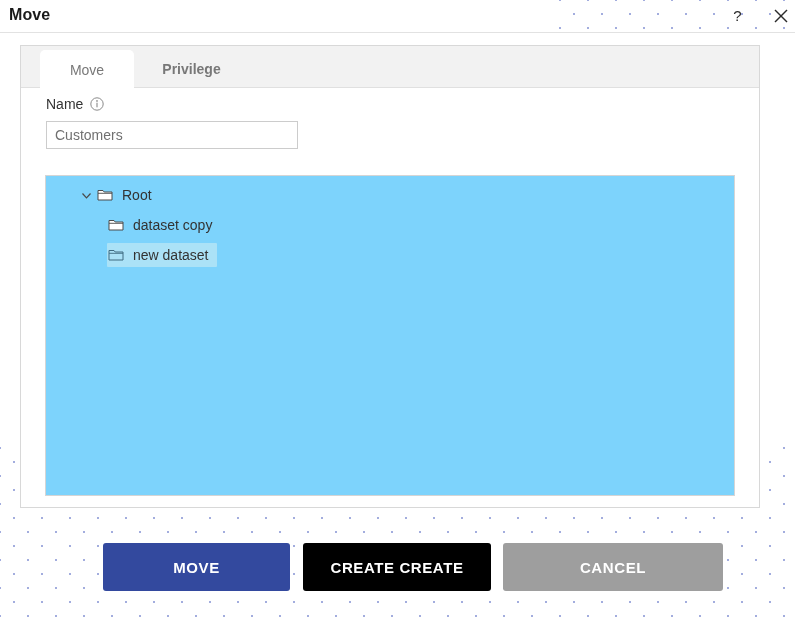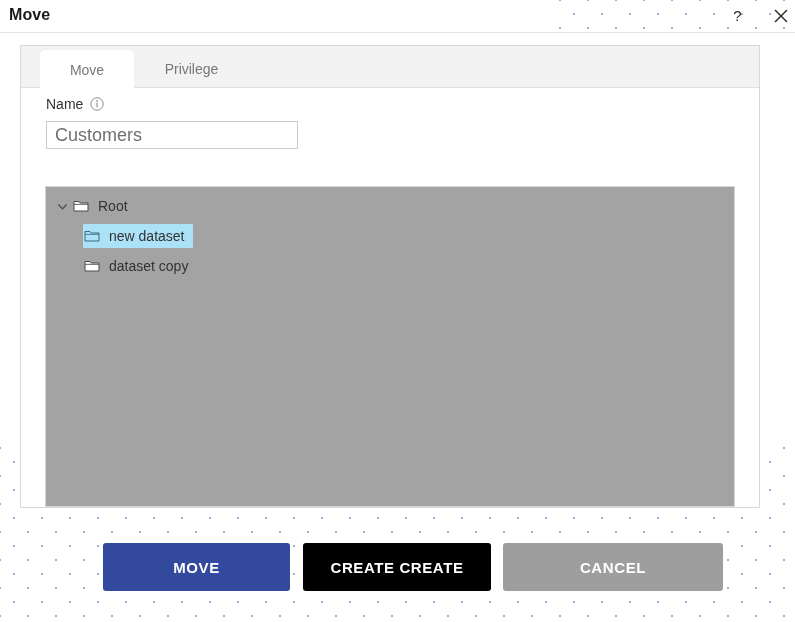--- a/index.html
+++ b/index.html
@@ -111,20 +111,21 @@
     width: 94px;
     background: #ffffff;
     border-top-left-radius: 5px;
     border-top-right-radius: 5px;
     height: 39px;
   }
   #tab-privilege {
     left: 118px;
     width: 105px;
     background: transparent;
+    font-weight: bold;
   }
 
   
   #name-row {
     position: absolute;
     left: 25px; top: 50px;
     display: flex;
     align-items: center;
     gap: 7px;
   }
@@ -134,36 +135,37 @@
   }
   #info-icon { display: block; }
 
   #name-input {
     position: absolute;
     left: 25px; top: 75px;
     width: 252px; height: 28px;
     border: 1px solid #cccccc;
     background: #ffffff;
     font-family: "Liberation Sans", sans-serif;
-    font-size: 18px;
+    font-size: 14px;
     color: #707070;
     padding: 0 8px;
     box-sizing: border-box;
     outline: none;
   }
 
   
   #tree-box {
     position: absolute;
-    left: 24px; top: 140px;
+    left: 24px; top: 129px;
     width: 690px; height: 321px;
     border: 1px solid #d5d5d5;
-    background: #a3a3a3;
+    background: #7dd3fc;
     box-sizing: border-box;
     overflow: auto;
+    padding-left: 24px;
   }
   .tree-node {
     display: flex;
     align-items: center;
     height: 24px;
     font-size: 14px;
     color: #333333;
     cursor: pointer;
     width: fit-content;
     padding-right: 8px;
@@ -269,38 +271,38 @@
       </span>
       <span class="node-folder">
         <svg width="16" height="14" viewBox="0 0 16 14">
           <path d="M1 2.5 L1 12 L15 12 L15 4 L7.2 4 L6 2.5 Z" fill="#ffffff" stroke="#4a4a4a" stroke-width="1"></path>
           <line x1="1" y1="5.3" x2="15" y2="5.3" stroke="#4a4a4a" stroke-width="0.9"></line>
         </svg>
       </span>
       <span class="node-label">Root</span>
     </div>
 
+    <div class="tree-node" id="tree-node-dscopy">
+      <span class="node-folder">
+        <svg width="16" height="14" viewBox="0 0 16 14">
+          <path d="M1 2.5 L1 12 L15 12 L15 4 L7.2 4 L6 2.5 Z" fill="#ffffff" stroke="#4a4a4a" stroke-width="1"></path>
+          <line x1="1" y1="5.3" x2="15" y2="5.3" stroke="#4a4a4a" stroke-width="0.9"></line>
+        </svg>
+      </span>
+      <span class="node-label">dataset copy</span>
+    </div>
+
     <div class="tree-node" id="tree-node-newds">
       <span class="node-folder">
         <svg width="16" height="14" viewBox="0 0 16 14">
           <path d="M1 2.5 L1 12 L15 12 L15 4 L7.2 4 L6 2.5 Z" fill="#abe2f7" stroke="#3e6a80" stroke-width="1"></path>
           <line x1="1" y1="5.3" x2="15" y2="5.3" stroke="#3e6a80" stroke-width="0.9"></line>
         </svg>
       </span>
       <span class="node-label">new dataset</span>
-    </div>
-
-    <div class="tree-node" id="tree-node-dscopy">
-      <span class="node-folder">
-        <svg width="16" height="14" viewBox="0 0 16 14">
-          <path d="M1 2.5 L1 12 L15 12 L15 4 L7.2 4 L6 2.5 Z" fill="#ffffff" stroke="#4a4a4a" stroke-width="1"></path>
-          <line x1="1" y1="5.3" x2="15" y2="5.3" stroke="#4a4a4a" stroke-width="0.9"></line>
-        </svg>
-      </span>
-      <span class="node-label">dataset copy</span>
     </div>
 
   </div>
 </div>
 
 <div id="button-row">
   <button class="action-button" id="move-button">
     <span>MOVE</span>
   </button>
   <button class="action-button" id="create-folder-button">

